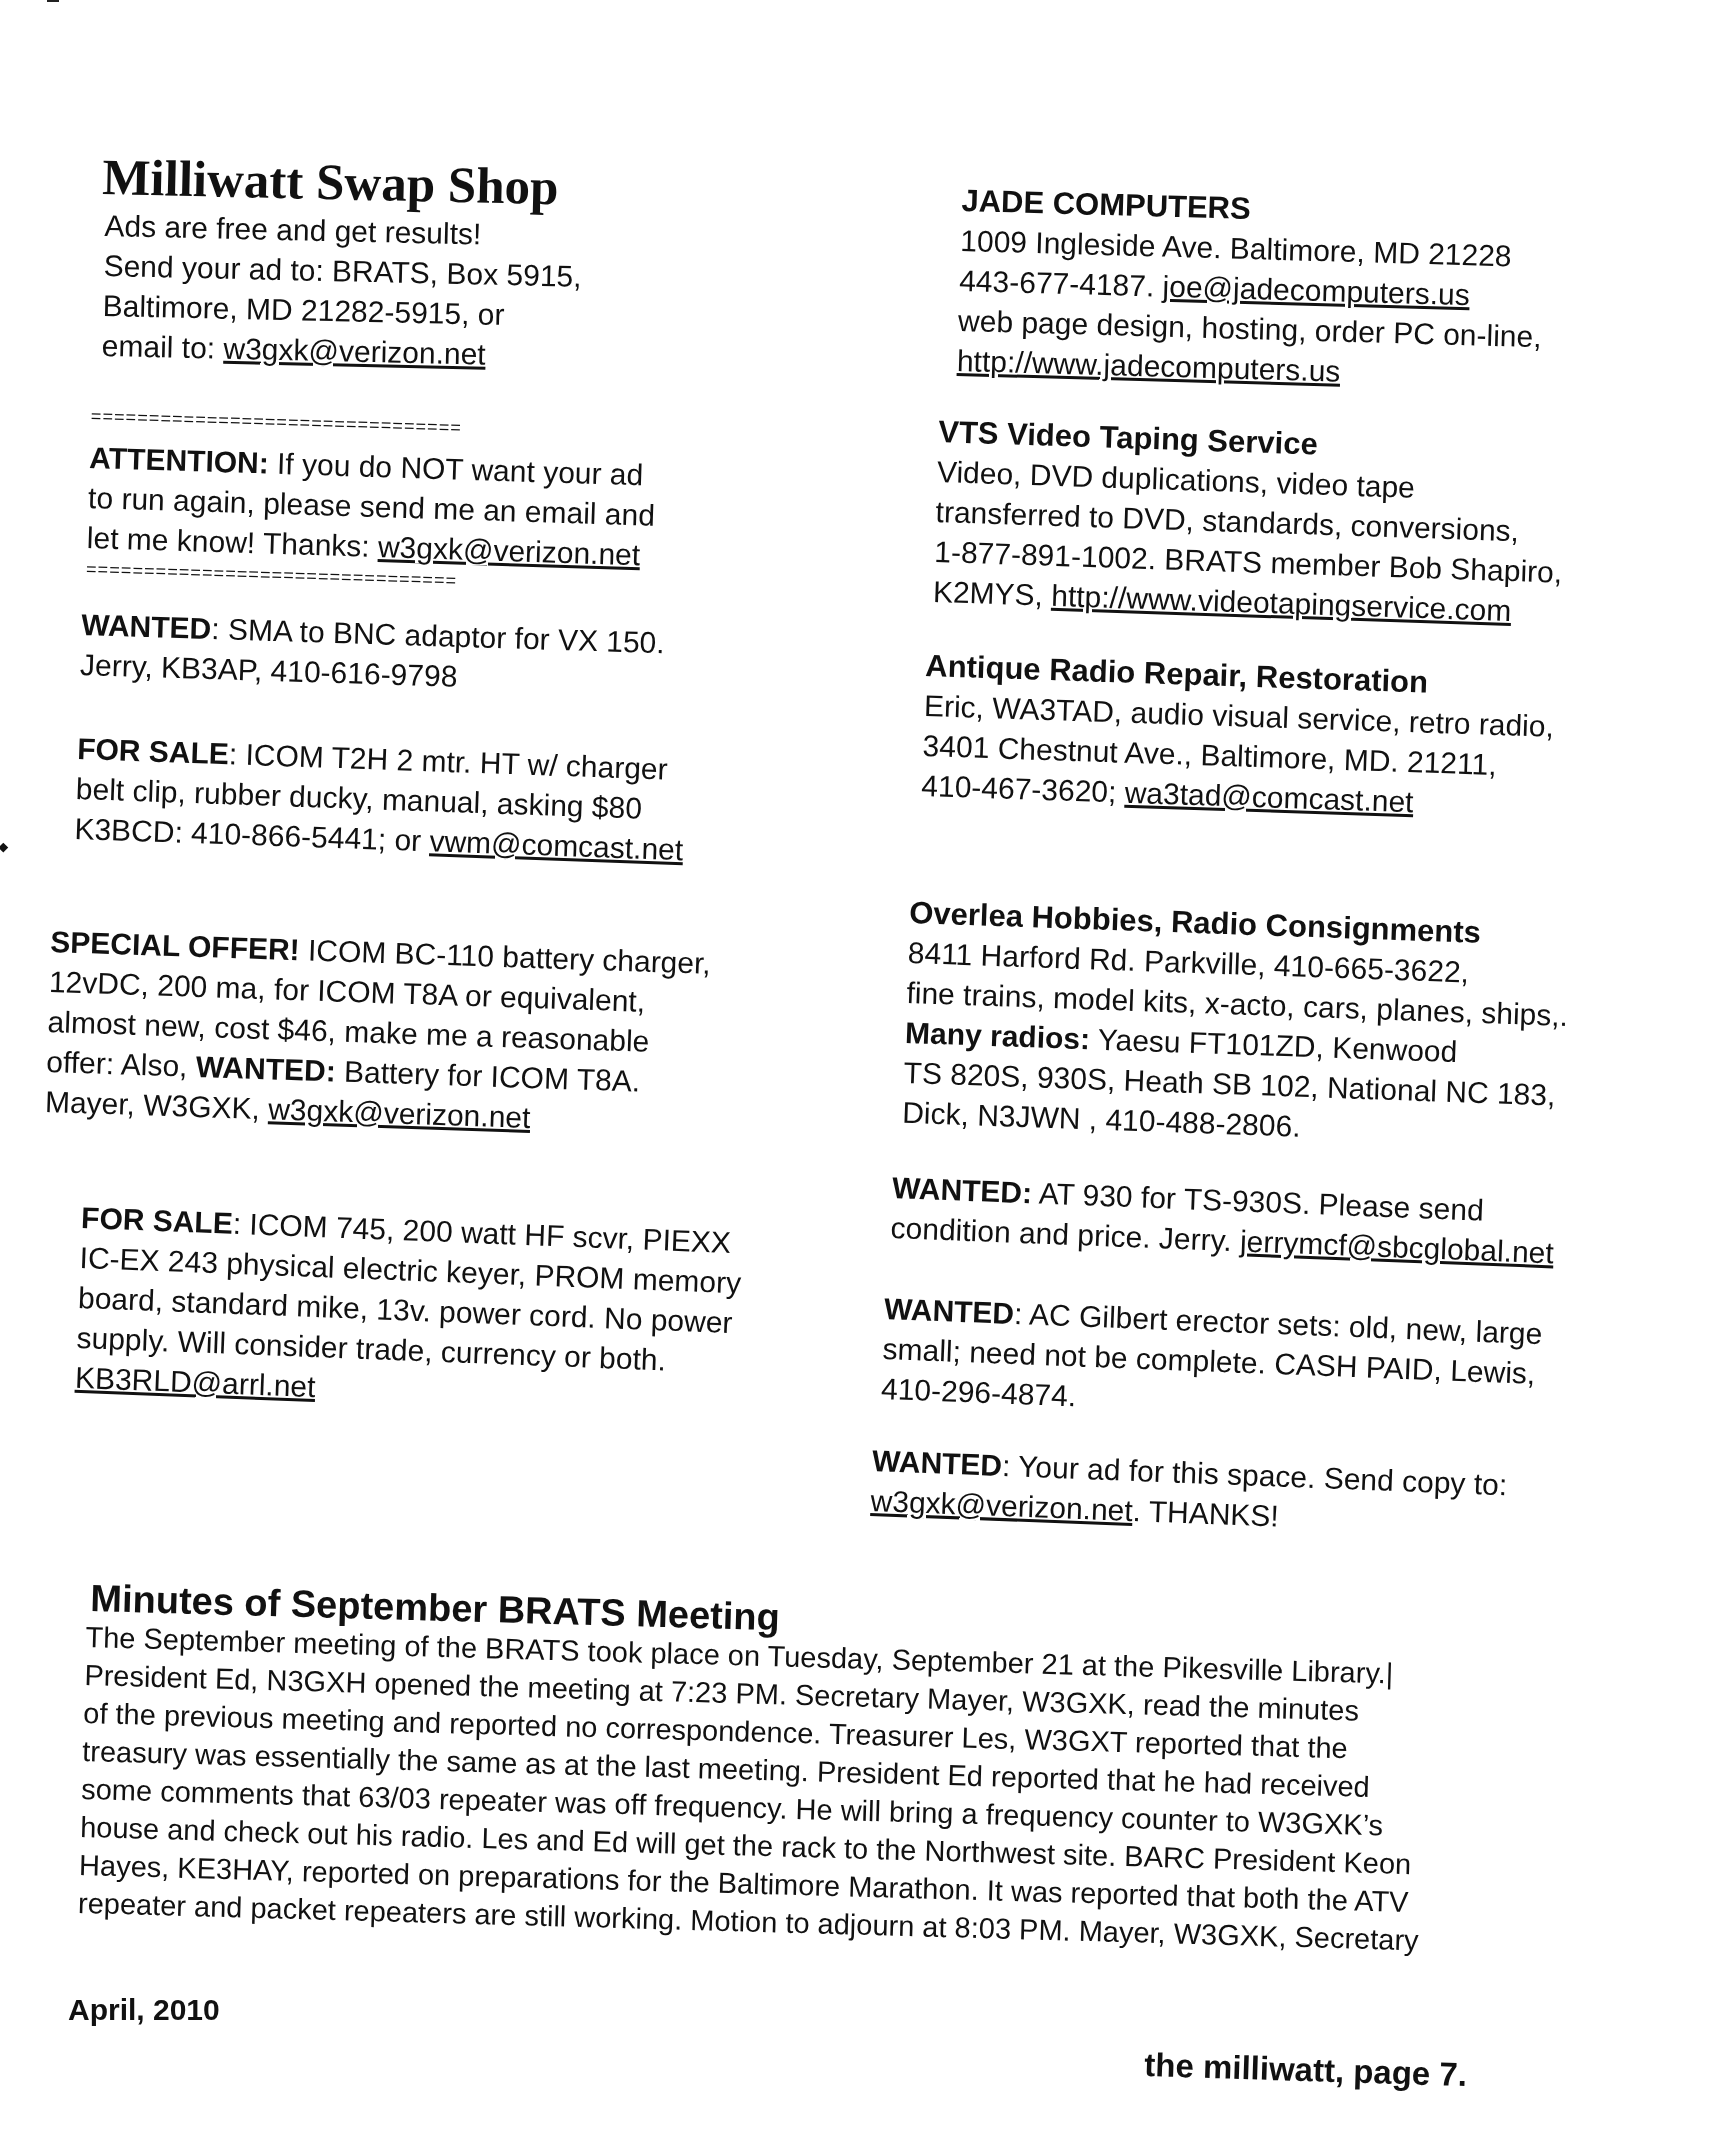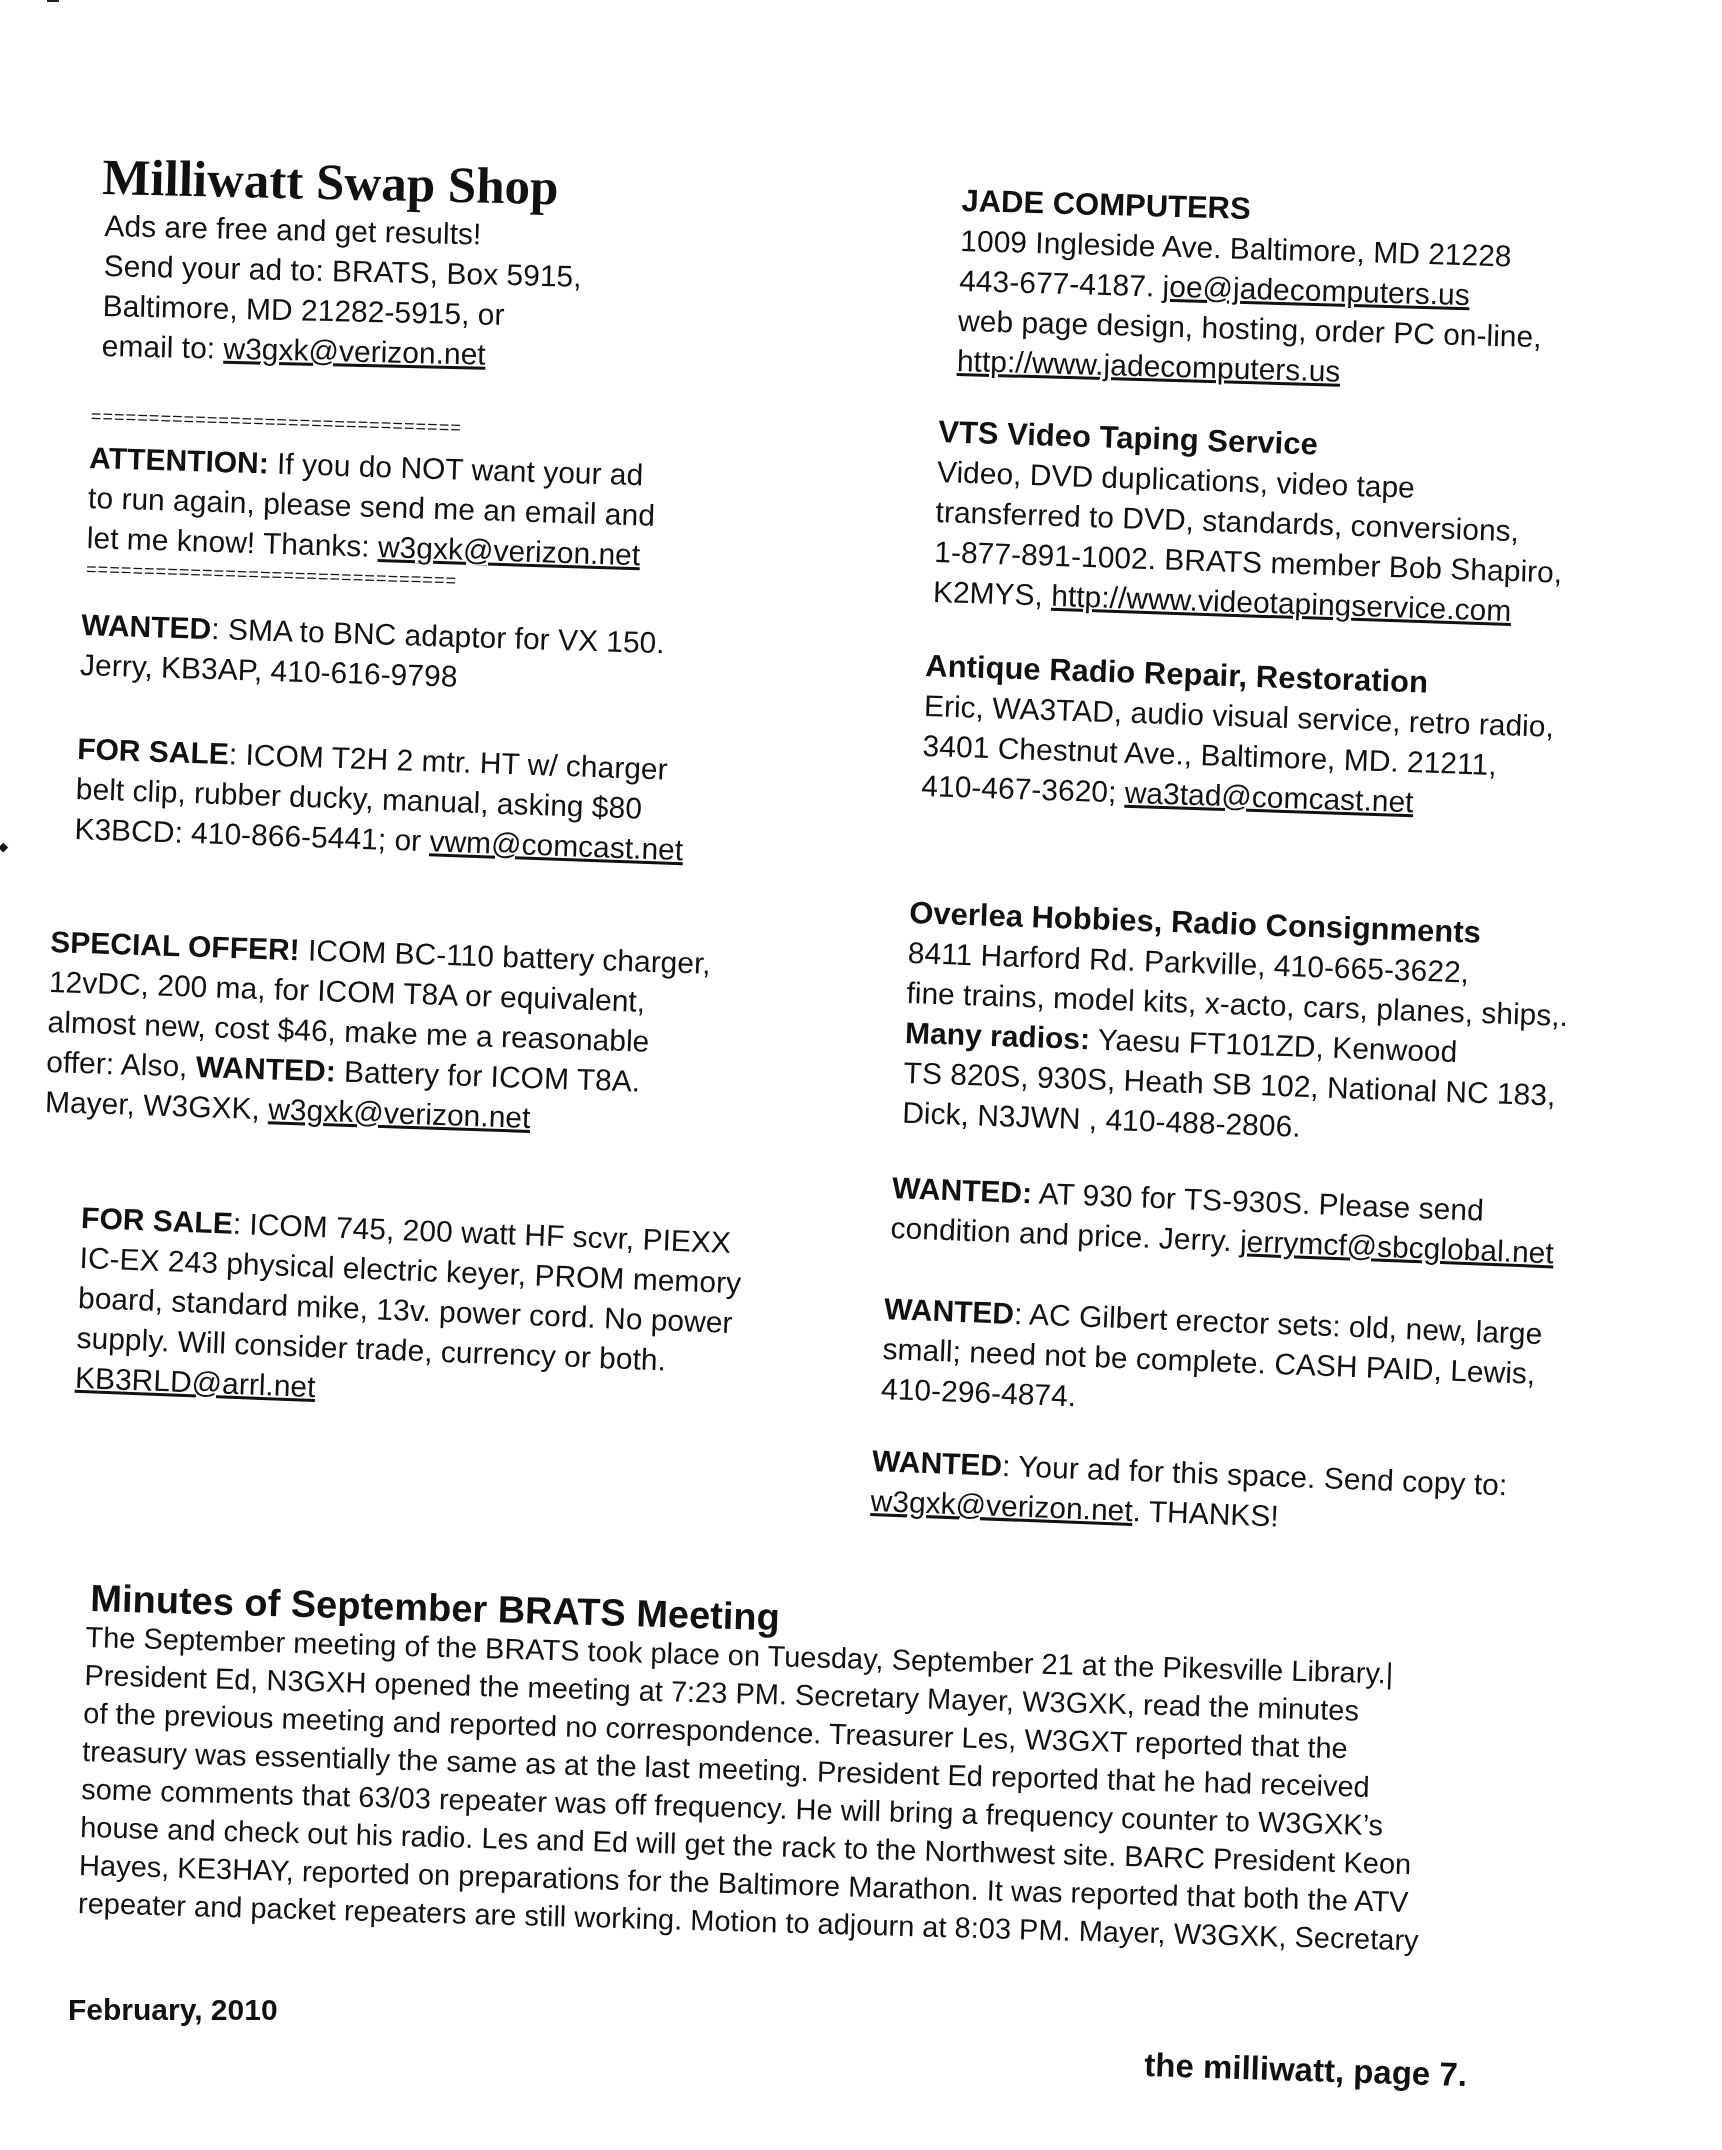--- a/index.html
+++ b/index.html
@@ -129,15 +129,15 @@
   <span class="ln">The September meeting of the BRATS took place on Tuesday, September 21 at the Pikesville  Library.|</span>
   <span class="ln">President Ed, N3GXH opened the meeting at 7:23 PM. Secretary Mayer, W3GXK, read the minutes</span>
   <span class="ln">of the previous meeting and reported no correspondence. Treasurer Les, W3GXT reported that the</span>
   <span class="ln">treasury was essentially the same as at the last meeting. President Ed reported that he had received</span>
   <span class="ln">some comments that 63/03 repeater was off frequency. He will bring a frequency counter to W3GXK’s</span>
   <span class="ln">house and check out his radio. Les and Ed will get the rack to the Northwest site. BARC President Keon</span>
   <span class="ln">Hayes, KE3HAY, reported on preparations for the Baltimore Marathon.  It was reported that both the ATV</span>
   <span class="ln">repeater and packet repeaters are still working. Motion to adjourn at 8:03 PM.   Mayer, W3GXK, Secretary</span>
 </div>
 
-<div class="footer-date">February, 2010</div>
+<div class="footer-date">April, 2010</div>
 <div class="footer-page">the milliwatt, page 7.</div>
 
 
 </body></html>

